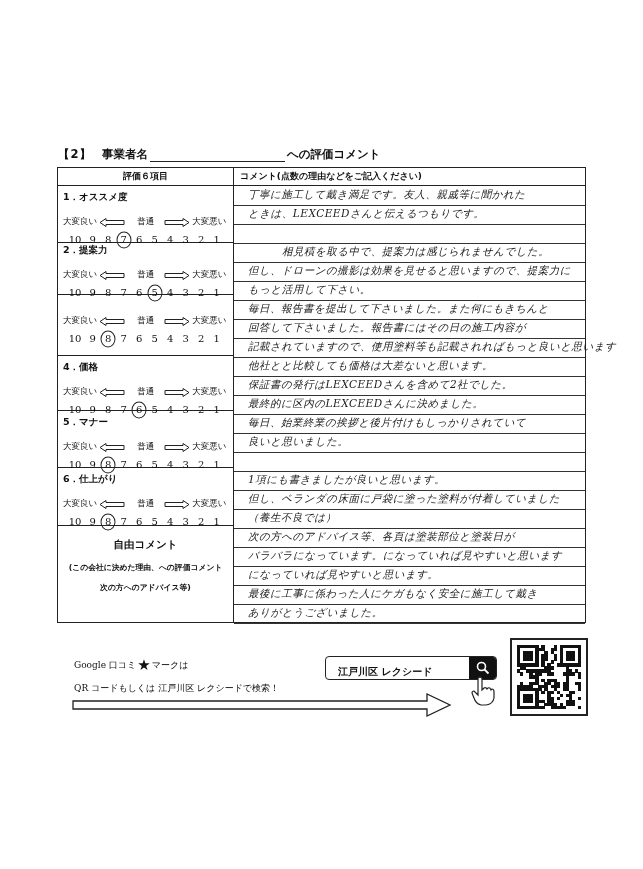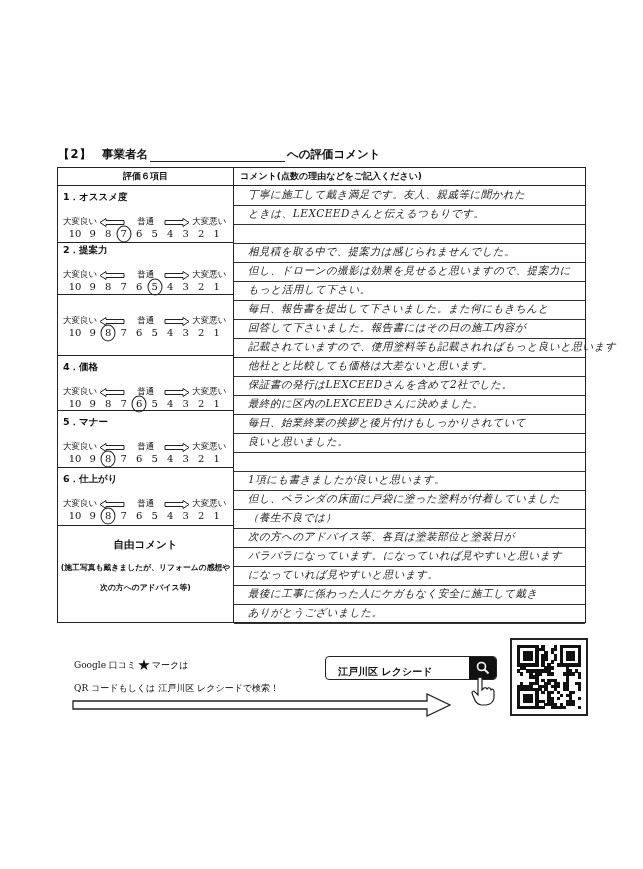--- a/index.html
+++ b/index.html
@@ -17,21 +17,21 @@
   .hdr { height: 18px; border-bottom: 1.3px solid #222; font-size: 9px; font-weight: bold; display: flex; align-items: center; }
   .col-left .hdr { justify-content: center; }
   .col-right .hdr { padding-left: 6px; }
 
   .item { position: absolute; left: 0; width: 100%; border-bottom: 1.3px solid #222; padding: 4px 0 0 5px; }
   .item-title { font-size: 9.5px; font-weight: bold; height: 14px; display: flex; align-items: center; }
   .scale-labels { display: flex; align-items: center; font-size: 8.5px; margin-top: 12px; height: 12px; }
   .arrow-l, .arrow-r { display: inline-block; position: relative; width: 26px; height: 8px; margin: 0 2px; }
   .arrow-l svg, .arrow-r svg { display: block; }
   .mid-label { margin: 0 8px 0 10px; }
-  .scale { display: flex; font-family: "DejaVu Serif", serif; font-size: 10px; padding-left: 2px; }
+  .scale { display: flex; font-family: "DejaVu Serif", serif; font-size: 10px; margin-top: 6px; padding-left: 2px; }
   .scale span { width: 15.5px; text-align: center; position: relative; }
   .scale span.first { width: 20px; }
   .scale span.sel::before { content: ""; position: absolute; left: 50%; top: 50%; width: 13px; height: 15px; border: 1px solid #222; border-radius: 50%; transform: translate(-50%, -50%); }
 
   .free { position: absolute; left: 0; width: 100%; text-align: center; }
   .free-title { font-size: 10.5px; font-weight: bold; margin-top: 12px; }
   .free-sub { font-size: 7.8px; font-weight: bold; line-height: 20px; margin-top: 6px; }
 
   .lines { position: absolute; left: 0; right: 0; top: 18px; }
   .hline { position: absolute; left: 0; right: 0; height: 0; border-top: 1.1px solid #333; }
@@ -237,35 +237,35 @@
           <span class="score">5</span>
           <span class="score">4</span>
           <span class="score">3</span>
           <span class="score">2</span>
           <span class="score">1</span>
         </div>
       </div>
       <div class="free" style="top: 358px;">
         <div class="free-title">自由コメント</div>
         <div class="free-sub">
-          <div>(施工写真も戴きましたが、リフォームの感想や</div>
+          <div>(この会社に決めた理由、への評価コメント</div>
           <div>次の方へのアドバイス等)</div>
         </div>
       </div>
     </div>
   <div class="col-right">
     <div class="hdr">コメント(点数の理由などをご記入ください)</div>
     <div class="lines" id="lines">
         <div class="hw" style="top: 2px;">丁寧に施工して戴き満足です。友人、親戚等に聞かれた</div>
         <div class="hline" style="top: 19px;"></div>
         <div class="hw" style="top: 21px;">ときは、LEXCEEDさんと伝えるつもりです。</div>
         <div class="hline" style="top: 38px;"></div>
         <div class="hw" style="top: 40px;"></div>
         <div class="hline" style="top: 57px;"></div>
-        <div class="hw" style="top: 59px;">相見積を取る中で、提案力は感じられませんでした。</div>
+        <div class="hw" style="top: 59px; margin-left: 34px;">相見積を取る中で、提案力は感じられませんでした。</div>
         <div class="hline" style="top: 76px;"></div>
         <div class="hw" style="top: 78px;">但し、ドローンの撮影は効果を見せると思いますので、提案力に</div>
         <div class="hline" style="top: 95px;"></div>
         <div class="hw" style="top: 97px;">もっと活用して下さい。</div>
         <div class="hline" style="top: 114px;"></div>
         <div class="hw" style="top: 116px;">毎日、報告書を提出して下さいました。また何にもきちんと</div>
         <div class="hline" style="top: 133px;"></div>
         <div class="hw" style="top: 135px;">回答して下さいました。報告書にはその日の施工内容が</div>
         <div class="hline" style="top: 152px;"></div>
         <div class="hw" style="top: 154px;">記載されていますので、使用塗料等も記載されればもっと良いと思います</div>

